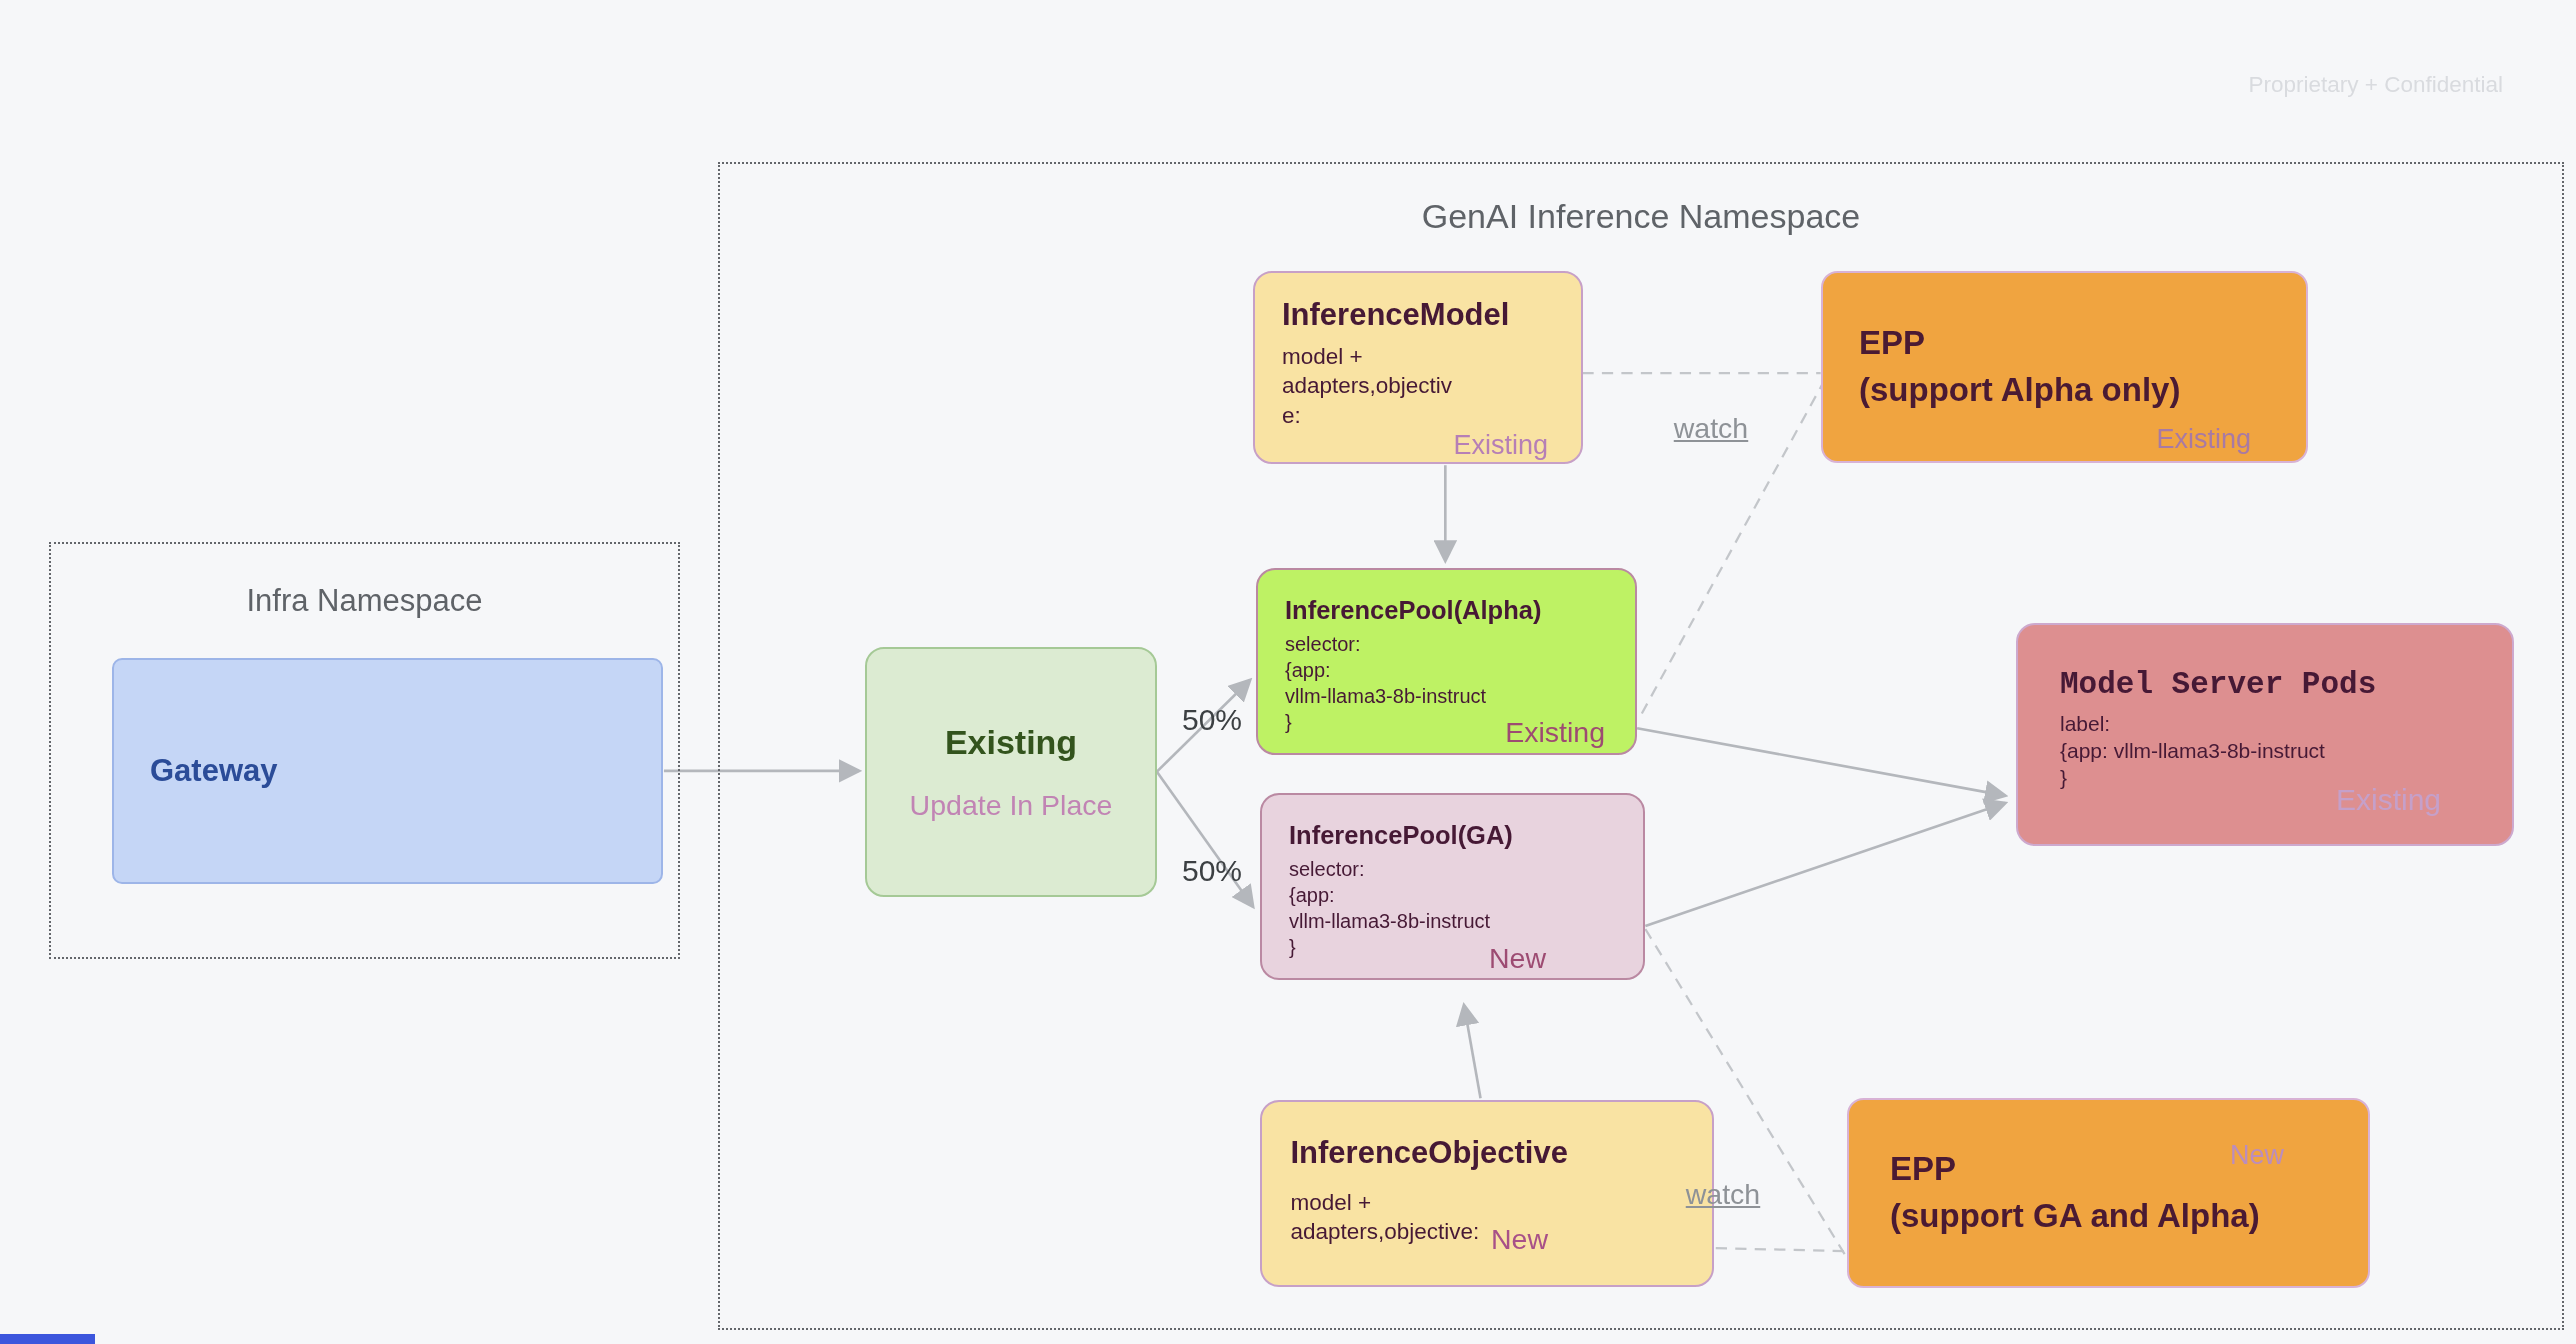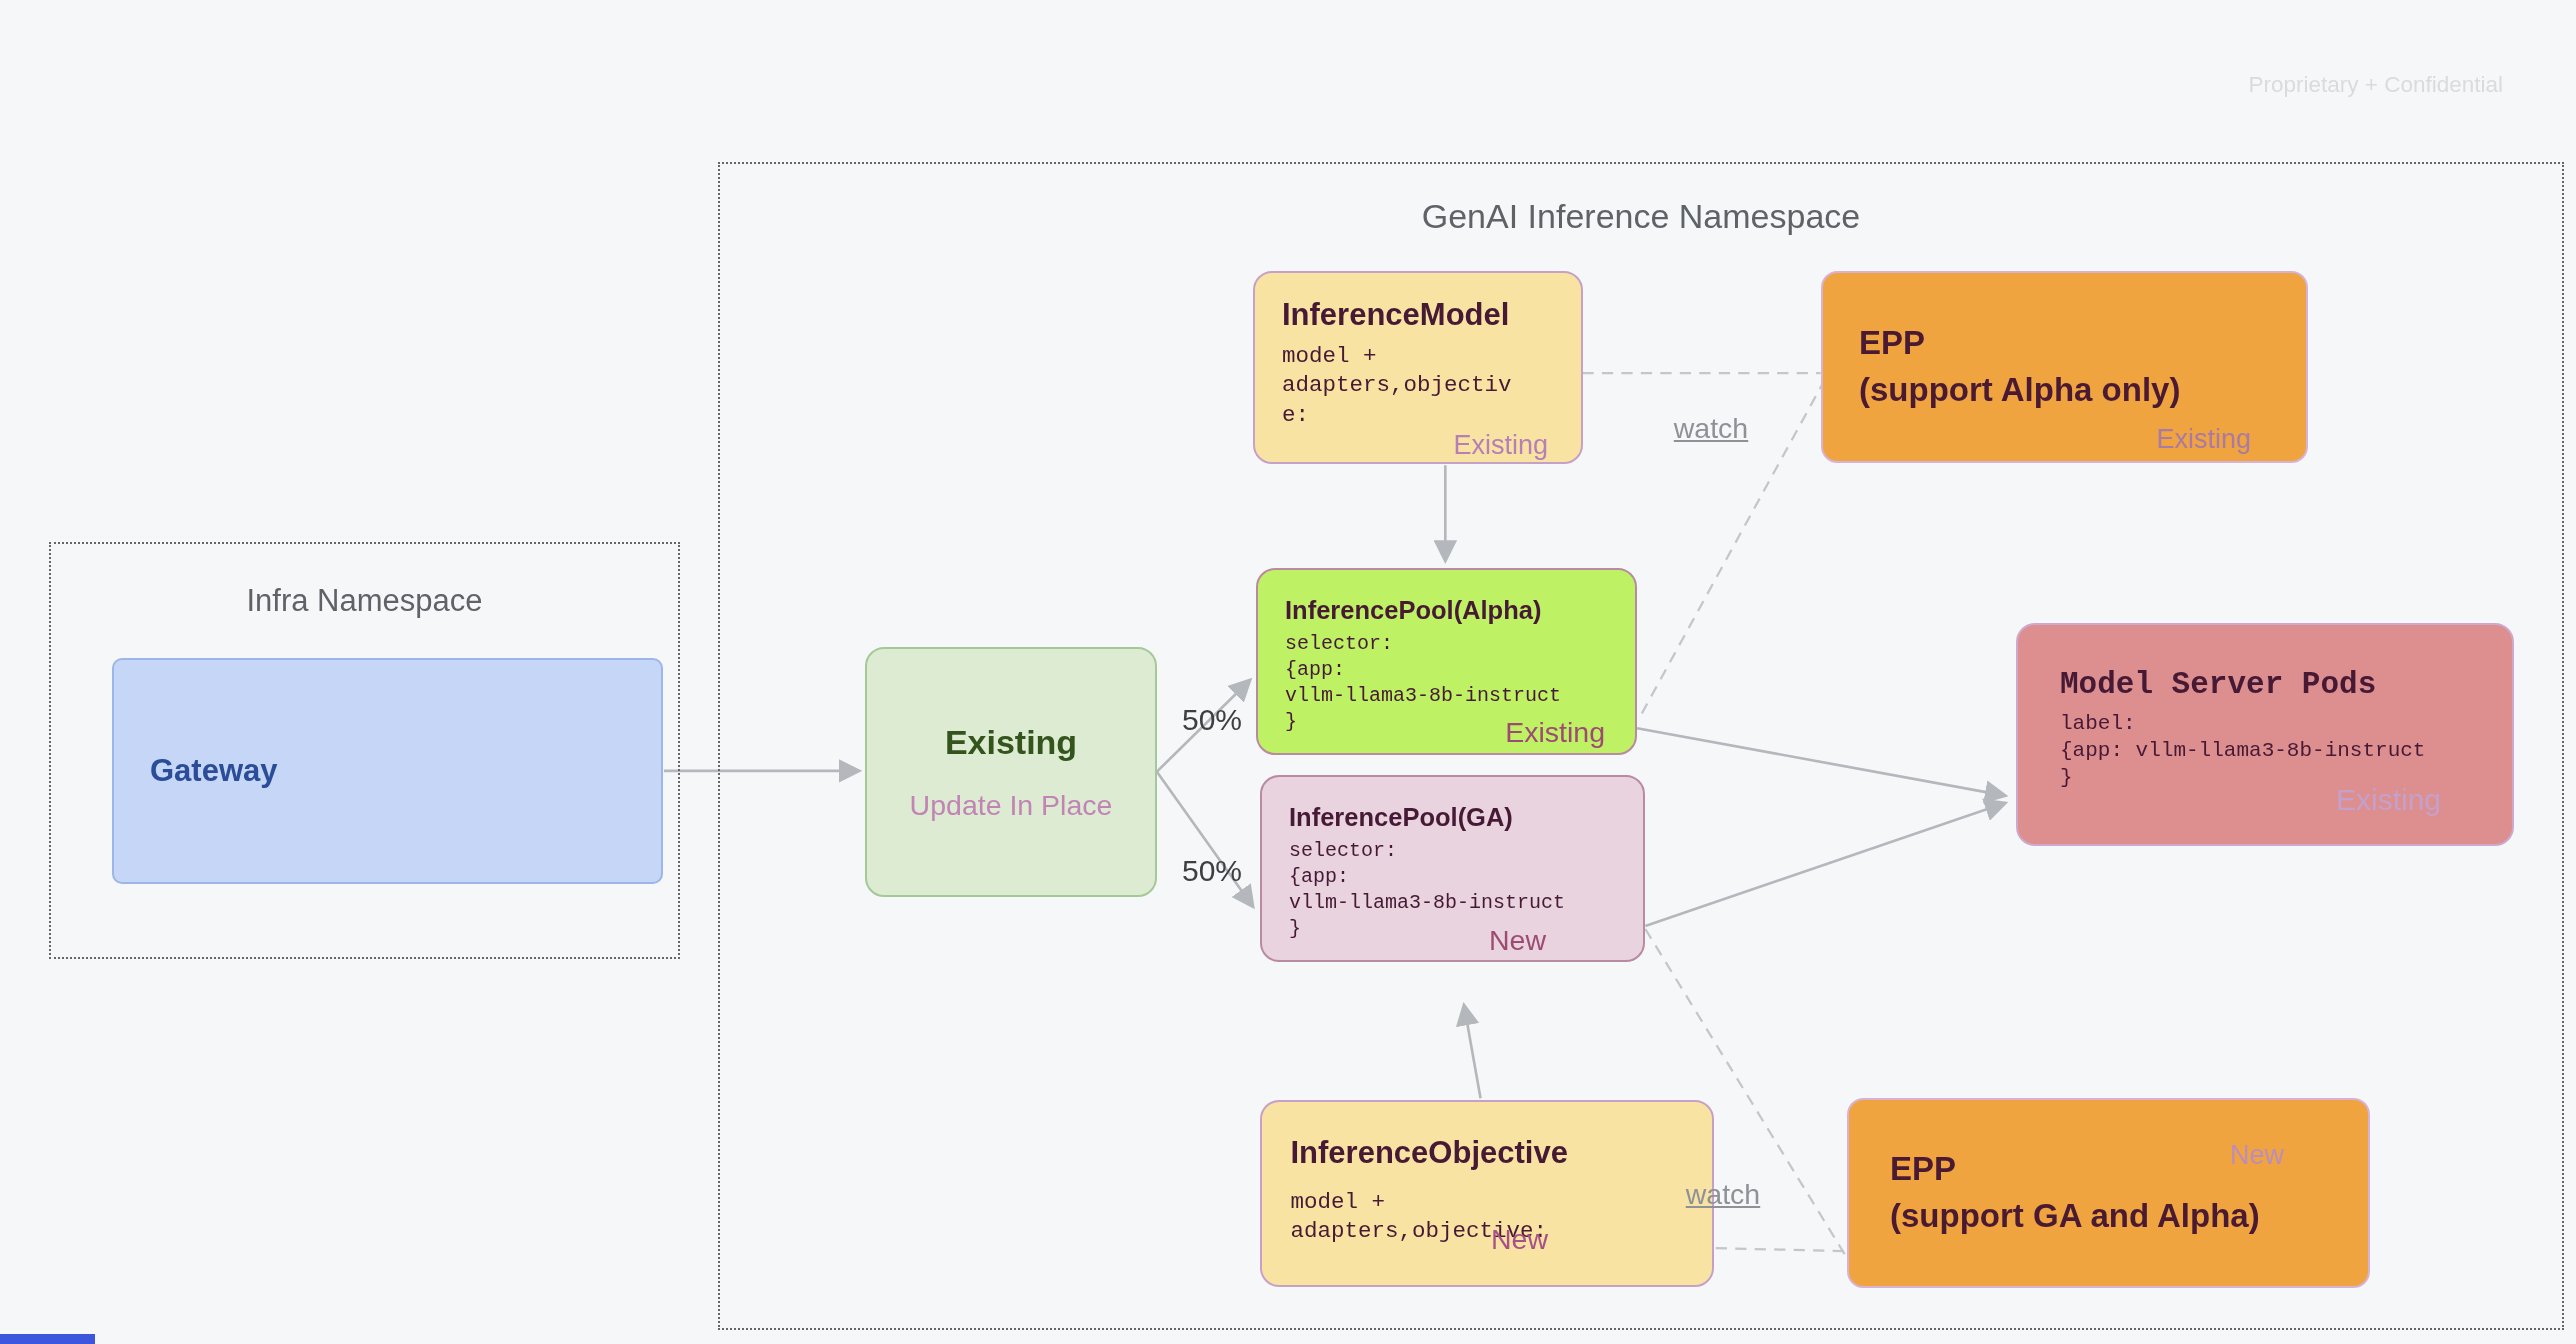--- a/index.html
+++ b/index.html
@@ -13,21 +13,21 @@
   .ns-genai{left:718px; top:162px; width:1846px; height:1168px;}
   .ns-infra{left:49px; top:542px; width:631px; height:417px;}
   .ns-title{color:#5f6368; text-align:center; font-weight:400;}
   .ns-genai .ns-title{font-size:34px; padding-top:33px;}
   .ns-infra .ns-title{font-size:31px; padding-top:39px;}
 
   
   .node{position:absolute; box-sizing:border-box; border:2.2px solid; border-radius:19px;}
   .node-title{font-weight:bold; color:#461935;}
   .node-code{
-    font-family:Liberation Mono, monospace; white-space:pre-line;
+    font-family:Liberation Sans, sans-serif; white-space:pre-line;
     color:#461935; font-size:21px; line-height:1.3;
   }
   .node-tag{position:absolute; font-size:27px;}
 
   
   #gateway{left:112px; top:658px; width:551px; height:226px;
     background:#c5d6f6; border-color:#9db5e8; border-radius:10px;
     display:flex; align-items:center; padding-left:36px;}
   #gateway .node-title{font-size:31px; color:#2b4c98;}
 
@@ -48,21 +48,21 @@
     display:flex; flex-direction:column; justify-content:center; padding-left:36px;}
   #epp-alpha .node-title, #epp-ga .node-title{font-size:33px; color:#4a1a33; line-height:1.42;}
   #epp-alpha .node-tag{right:55px; bottom:6px; color:#a87aa4;}
 
   #pool-alpha{left:1256px; top:568px; width:381px; height:187px;
     background:#bef264; border-color:#ba89a2; padding:25.5px 18px 0 27px;}
   #pool-alpha .node-title, #pool-ga .node-title{font-size:25.5px; margin-bottom:6px;}
   #pool-alpha .node-code, #pool-ga .node-code{font-size:20px;}
   #pool-alpha .node-tag{right:30px; bottom:4.5px; color:#9d4b72; font-size:28.5px;}
 
-  #pool-ga{left:1260px; top:775px; width:385px; height:187px;
+  #pool-ga{left:1260px; top:793px; width:385px; height:187px;
     background:#e8d3de; border-color:#ba89a2; padding:25.5px 18px 0 27px;}
   #pool-ga .node-tag{right:97px; bottom:3px; color:#9d4b72; font-size:28.5px;}
 
   #model-server-pods{left:2016px; top:623px; width:498px; height:223px;
     background:#dd8f90; border-color:#cda9ce; padding:42px 18px 0 42px;}
   #model-server-pods .node-title{font-size:31px; margin-bottom:7.5px;font-family:Liberation Mono, monospace;}
   #model-server-pods .node-tag{right:71px; bottom:27px; color:#c5a0ca; font-size:30px;}
 
   #inference-objective{left:1260px; top:1100px; width:454px; height:187px;
     background:#f9e3a3; border-color:#c7a0c7; padding:33px 21px 0 28.5px;}

